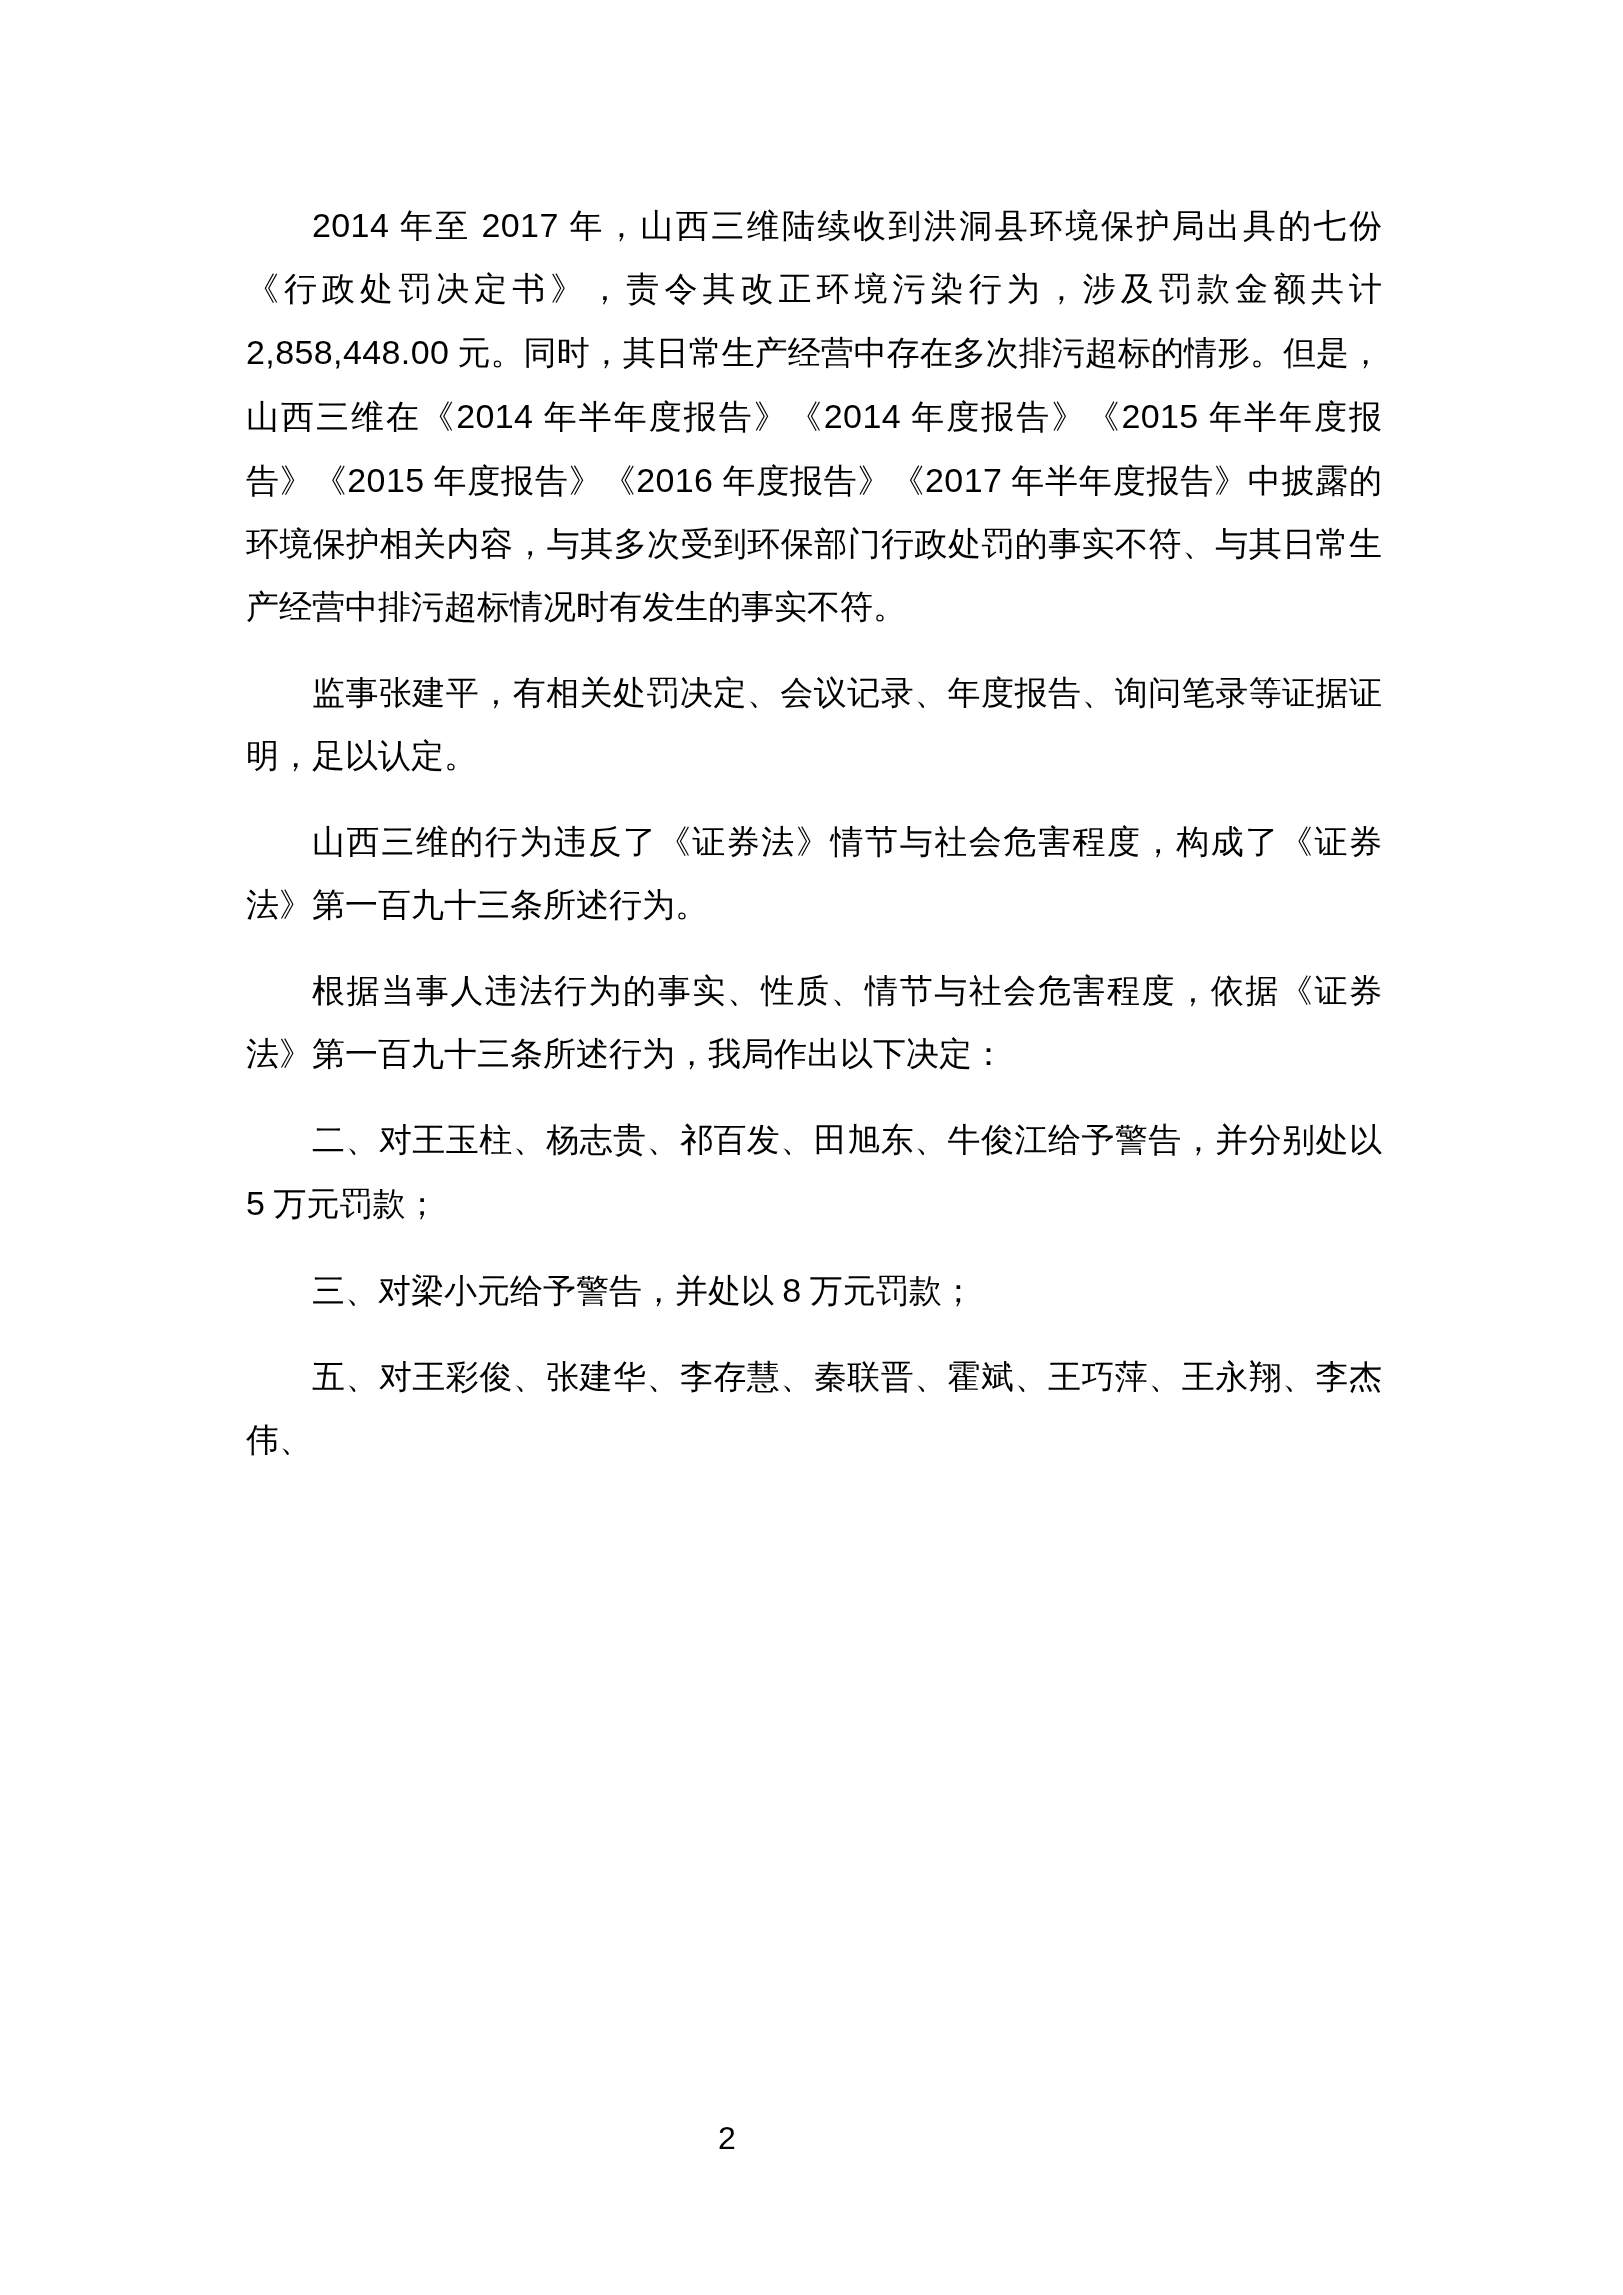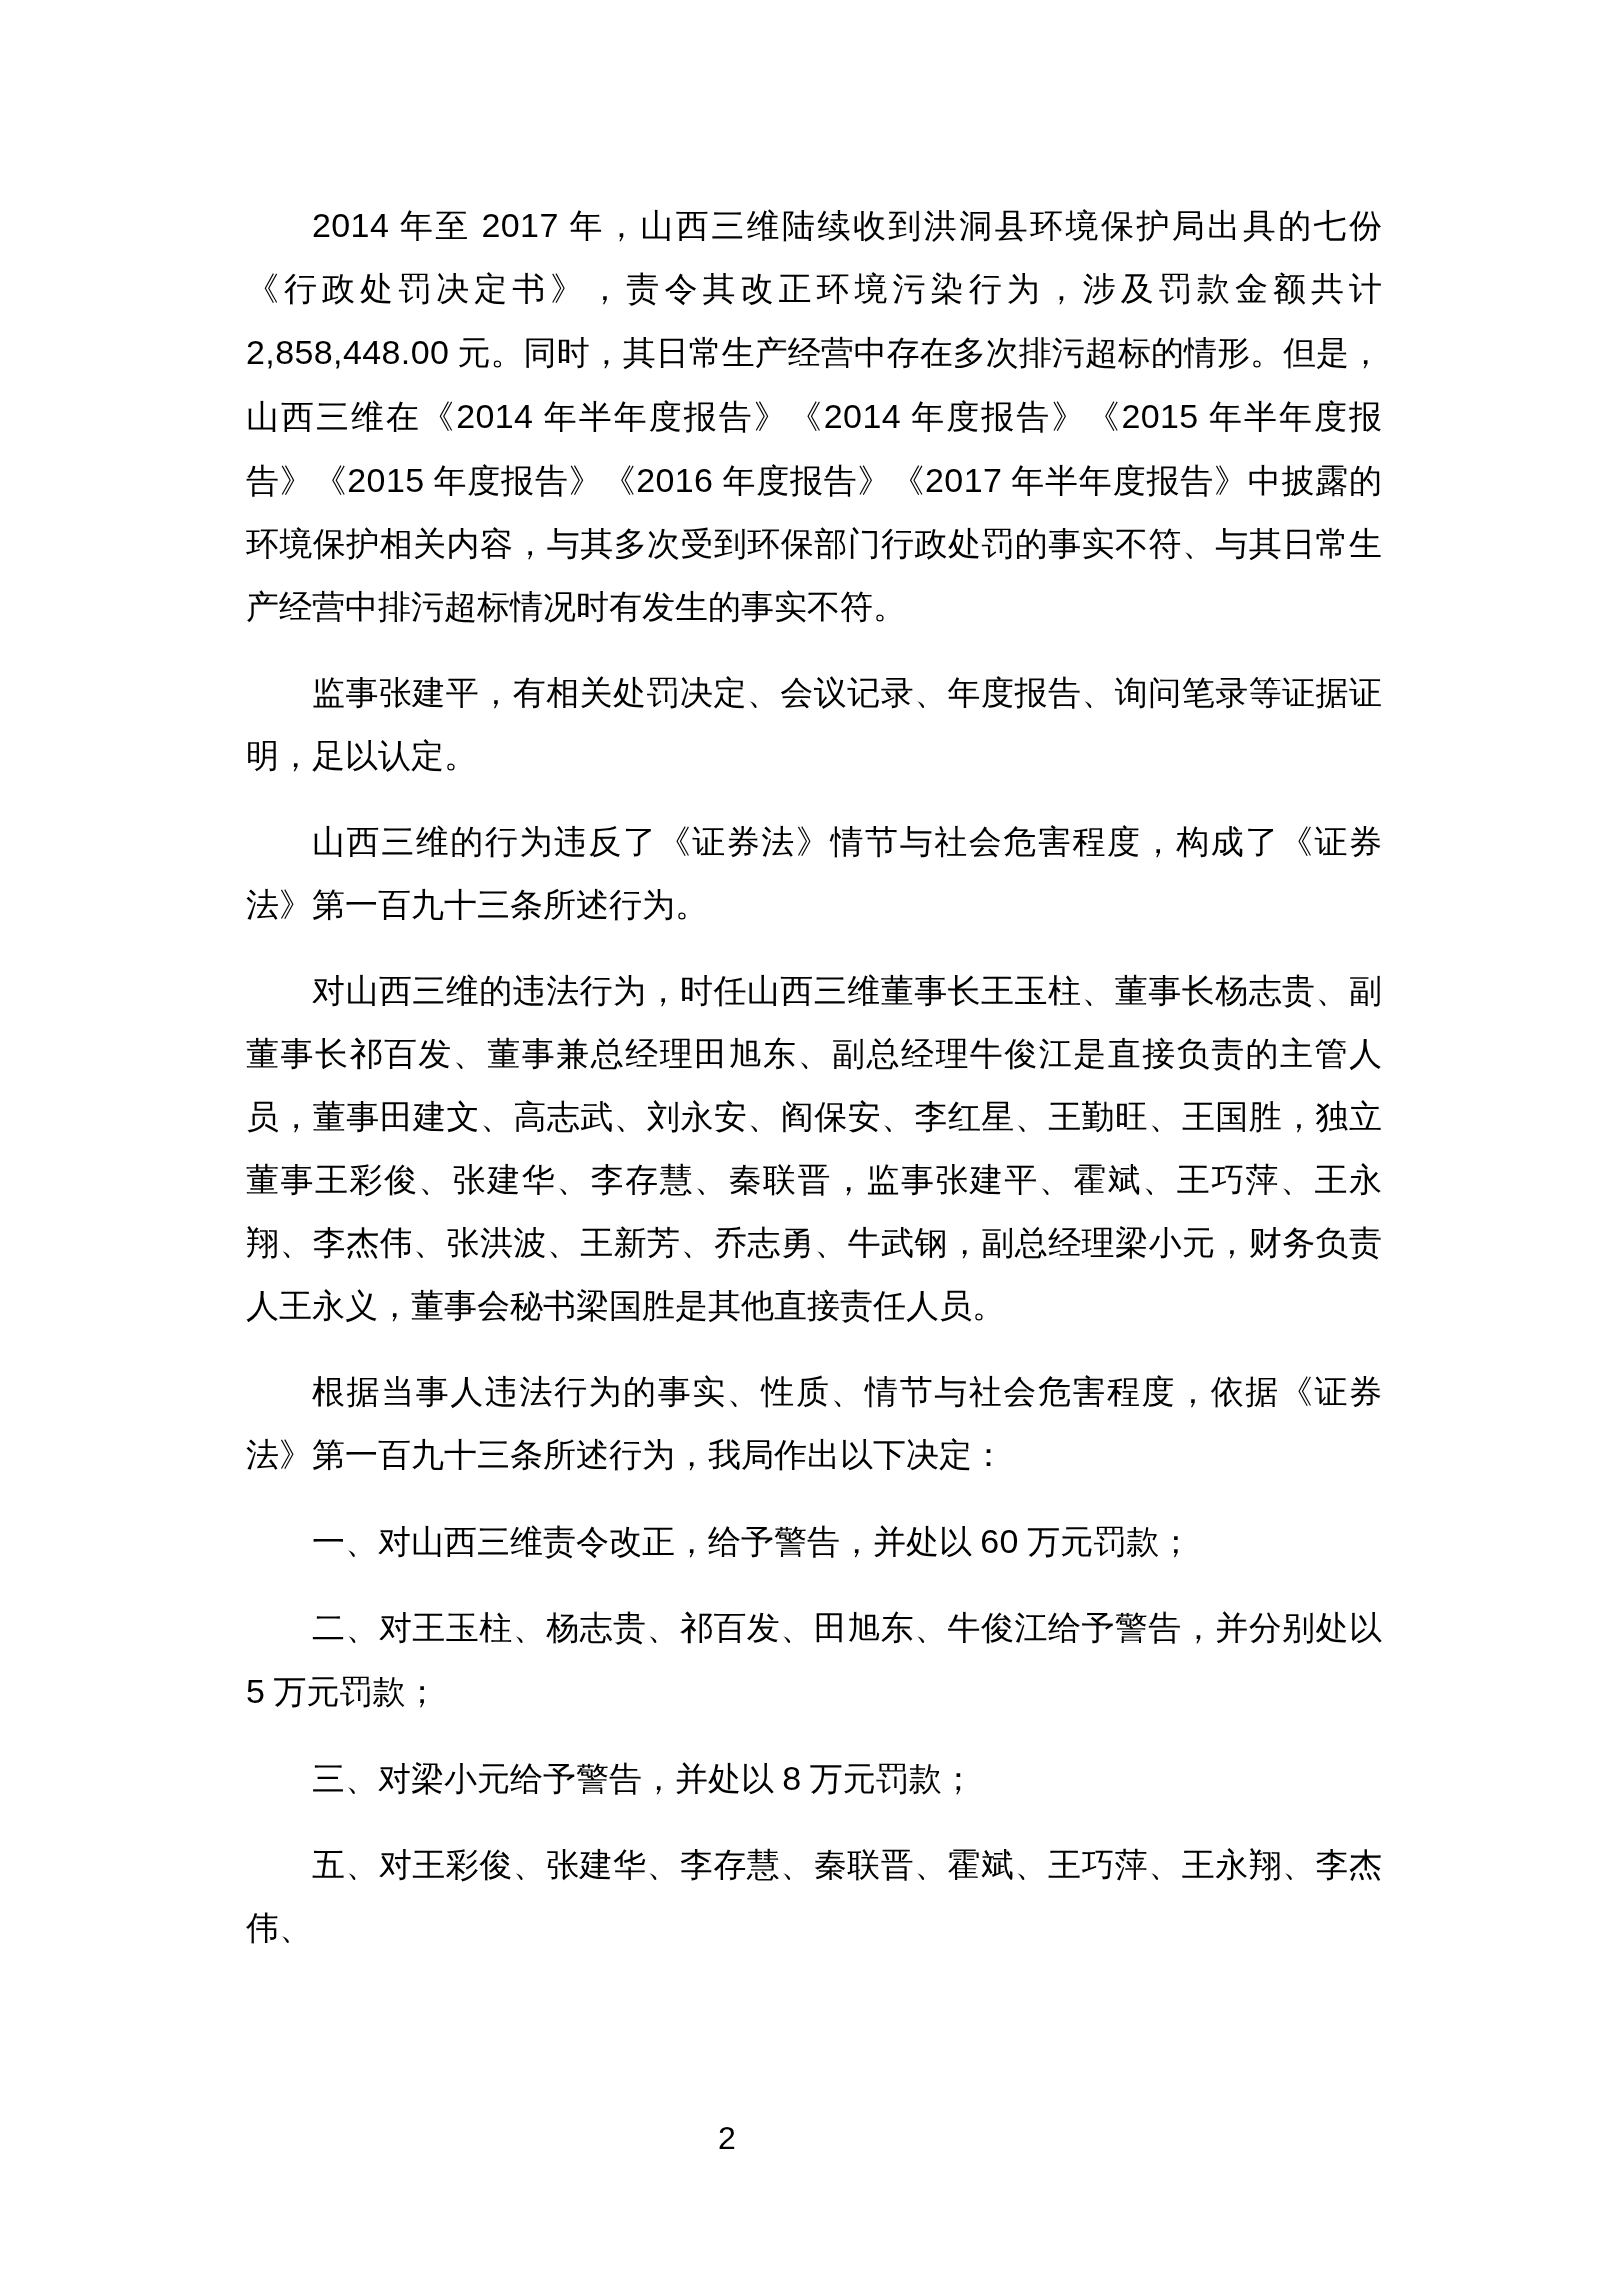--- a/index.html
+++ b/index.html
@@ -49,22 +49,20 @@
   }
 </style>
 </head>
 <body>
 
 <div class="page">
   <div class="content" id="paragraph-container">
       <p class="para"><span class="num">2014</span> 年至 <span class="num">2017</span> 年，山西三维陆续收到洪洞县环境保护局出具的七份《行政处罚决定书》，责令其改正环境污染行为，涉及罚款金额共计 <span class="num">2,858,448.00</span> 元。同时，其日常生产经营中存在多次排污超标的情形。但是，山西三维在《<span class="num">2014</span> 年半年度报告》《<span class="num">2014</span> 年度报告》《<span class="num">2015</span> 年半年度报告》《<span class="num">2015</span> 年度报告》《<span class="num">2016</span> 年度报告》《<span class="num">2017</span> 年半年度报告》中披露的环境保护相关内容，与其多次受到环保部门行政处罚的事实不符、与其日常生产经营中排污超标情况时有发生的事实不符。</p>
       <p class="para">监事张建平，有相关处罚决定、会议记录、年度报告、询问笔录等证据证明，足以认定。</p>
       <p class="para">山西三维的行为违反了《证券法》情节与社会危害程度，构成了《证券法》第一百九十三条所述行为。</p>
-      <p class="para">对山西三维的违法行为，时任山西三维董事长王玉柱、董事长杨志贵、副董事长祁百发、董事兼总经理田旭东、副总经理牛俊江是直接负责的主管人员，董事田建文、高志武、刘永安、阎保安、李红星、王勤旺、王国胜，独立董事王彩俊、张建华、李存慧、秦联晋，监事张建平、霍斌、王巧萍、王永翔、李杰伟、张洪波、王新芳、乔志勇、牛武钢，副总经理梁小元，财务负责人王永义，董事会秘书梁国胜是其他直接责任人员。</p>
       <p class="para">根据当事人违法行为的事实、性质、情节与社会危害程度，依据《证券法》第一百九十三条所述行为，我局作出以下决定：</p>
-      <p class="para">一、对山西三维责令改正，给予警告，并处以 <span class="num">60</span> 万元罚款；</p>
       <p class="para">二、对王玉柱、杨志贵、祁百发、田旭东、牛俊江给予警告，并分别处以 <span class="num">5</span> 万元罚款；</p>
       <p class="para">三、对梁小元给予警告，并处以 <span class="num">8</span> 万元罚款；</p>
       <p class="para">五、对王彩俊、张建华、李存慧、秦联晋、霍斌、王巧萍、王永翔、李杰伟、</p>
     </div>
   <div class="footer">2</div>
 </div>
 
 
 </body></html>

